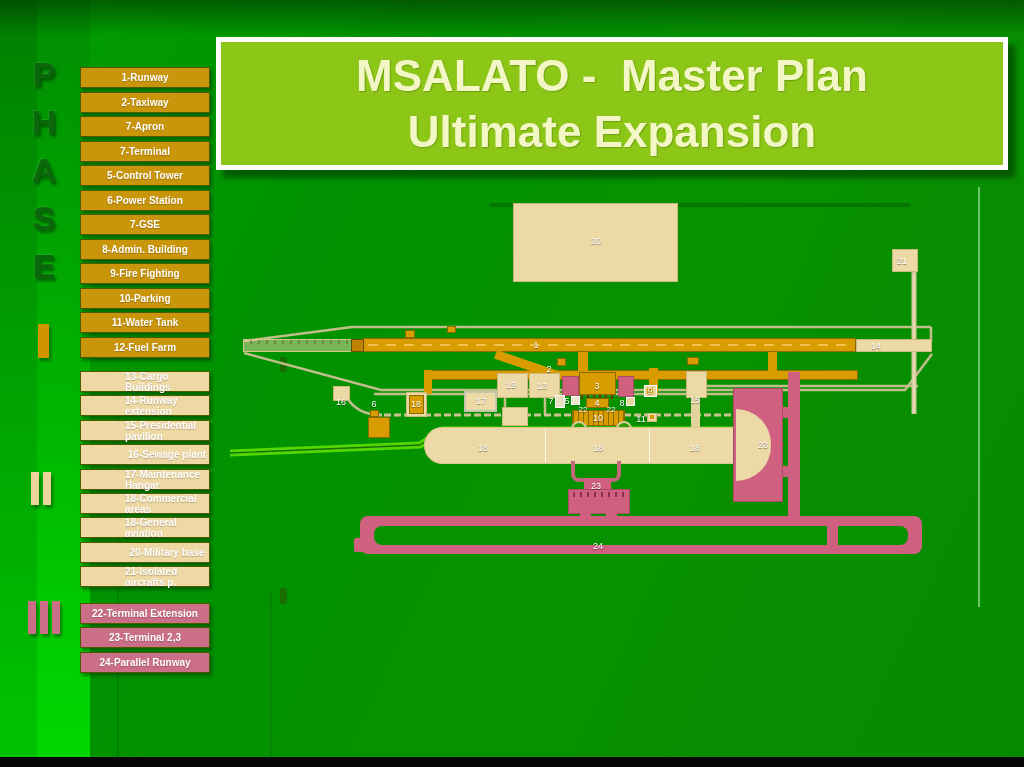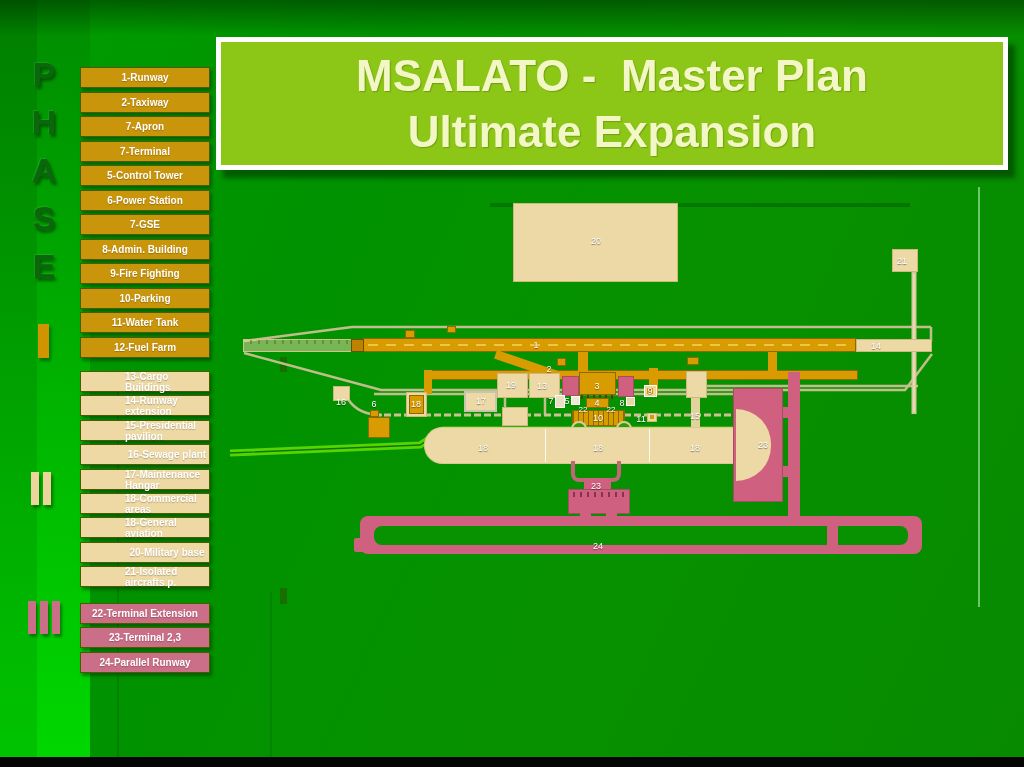--- a/index.html
+++ b/index.html
@@ -227,21 +227,21 @@
   <span class="ml" style="left:567px;top:401px;">5</span>
   <span class="ml" style="left:374px;top:404px;">6</span>
   <span class="ml" style="left:551px;top:401px;">7</span>
   <span class="ml" style="left:622px;top:403px;">8</span>
   <span class="ml" style="left:650px;top:391px;">9</span>
   <span class="ml" style="left:598px;top:418px;">10</span>
   <span class="ml" style="left:641px;top:419px;">11</span>
   <span class="ml" style="left:416px;top:404px;">18</span>
   <span class="ml" style="left:542px;top:386px;">13</span>
   <span class="ml" style="left:876px;top:346px;">14</span>
-  <span class="ml" style="left:695px;top:416px;">15</span>
+  <span class="ml" style="left:695px;top:400px;">15</span>
   <span class="ml" style="left:341px;top:394px;margin-top:8px;">16</span>
   <span class="ml" style="left:481px;top:401px;">17</span>
   <span class="ml" style="left:483px;top:448px;">18</span>
   <span class="ml" style="left:598px;top:448px;">18</span>
   <span class="ml" style="left:695px;top:448px;">18</span>
   <span class="ml" style="left:511px;top:385px;">19</span>
   <span class="ml" style="left:596px;top:241px;">20</span>
   <span class="ml" style="left:902px;top:261px;">21</span>
   <span class="ml" style="left:583px;top:409px;font-size:8px;">22</span>
   <span class="ml" style="left:611px;top:409px;font-size:8px;">22</span>

